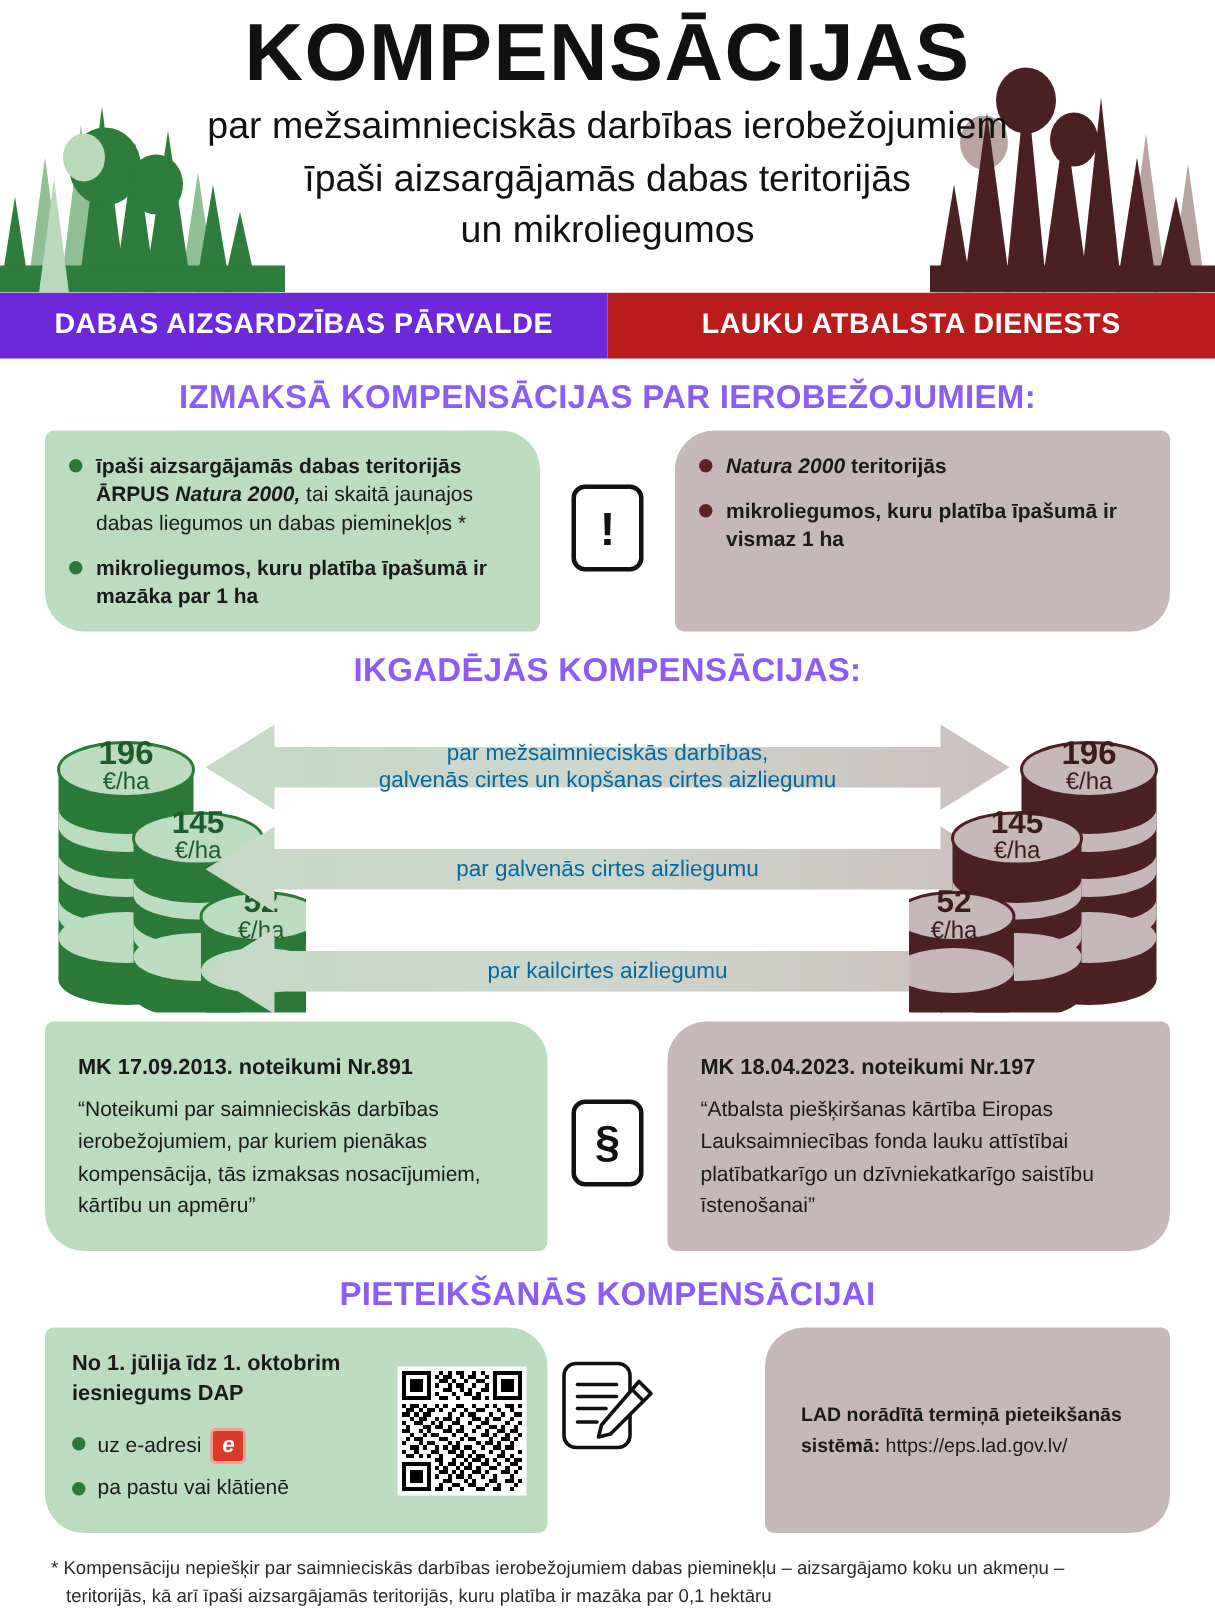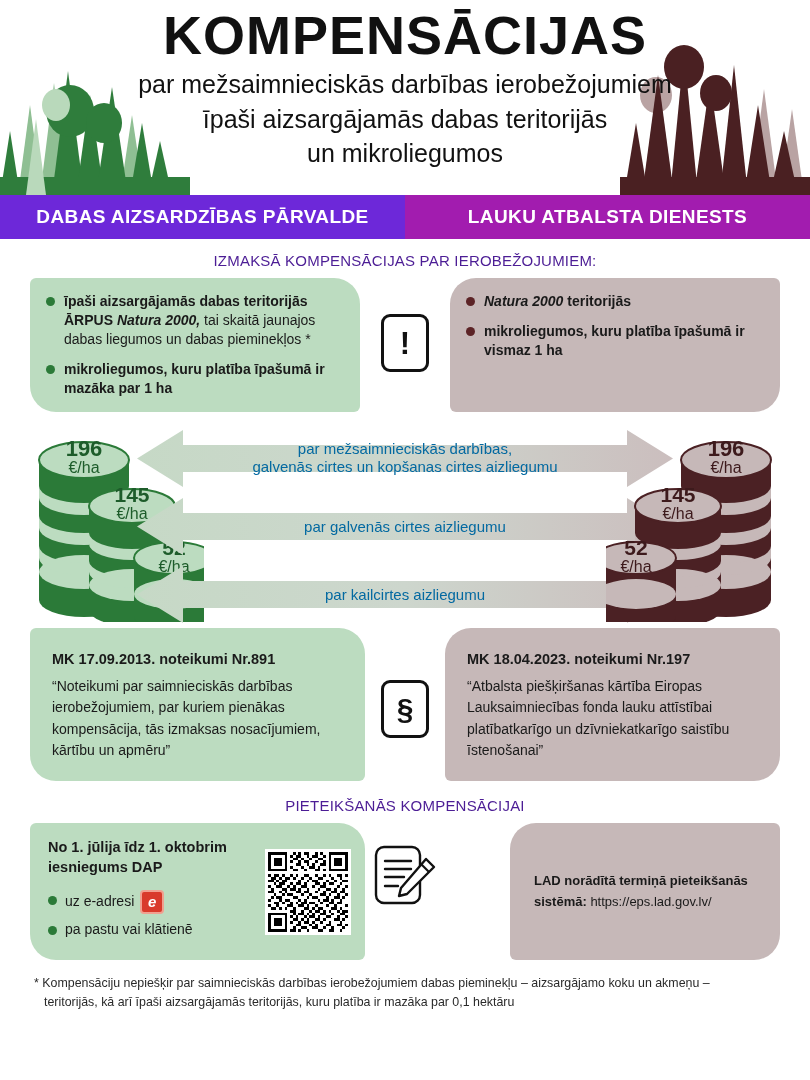--- a/index.html
+++ b/index.html
@@ -23,26 +23,26 @@
   .title-sub{font-size:25px;line-height:1.30;color:#111;margin:0;}
   .title-sub div{padding:1px 0;}
 
   
   .bands{display:flex;width:810px;height:44px;}
   .band{flex:1;display:flex;align-items:center;justify-content:center;}
   .band span{
     color:#fff;font-weight:bold;font-size:19px;letter-spacing:.4px;
   }
   .band-left{background:#6d28d9;}
-  .band-right{background:#a21caf;}
+  .band-right{background:#b91c1c;}
 
   
   .sec-head{
-    text-align:center;font-weight:normal;font-size:15px;letter-spacing:.2px;
-    color:#4c1d95;margin:13px 0 9px 0;
+    text-align:center;font-weight:bold;font-size:22px;letter-spacing:.2px;
+    color:#8b5cf6;margin:13px 0 9px 0;
   }
 
   
   .panels{position:relative;display:flex;justify-content:space-between;
     padding:0 30px;align-items:stretch;}
   .panel{width:330px;padding:14px 18px 14px 16px;box-sizing:border-box;}
   .panel-green{background:#bcdcc0;border-radius:6px 26px 6px 26px;}
   .panel-mauve{background:#c6b8b8;border-radius:26px 6px 26px 6px;}
   .bullets{list-style:none;margin:0;padding:0;}
   .bullets li{
@@ -208,20 +208,21 @@
         <li>
           <span class="i">Natura 2000</span><span class="b"> teritorijās</span>
         </li>
         <li>
           <span class="b">mikroliegumos, kuru platība īpašumā ir vismaz 1 ha</span>
         </li>
       </ul>
     </div>
   </div>
 
+  <div class="sec-head">IKGADĒJĀS KOMPENSĀCIJAS:</div>
 
   <div class="coins-block">
 
     <svg class="coinstack" style="left:34px;top:6px;" width="170" height="200" viewBox="0 0 170 200">
       <g>
 
         <g>
           <ellipse cx="50" cy="178" rx="45" ry="17" fill="#2b7a38"></ellipse>
           <rect x="5" y="38" width="90" height="140" fill="#2b7a38"></rect>
           <ellipse cx="50" cy="150" rx="45" ry="17" fill="#bcdcc0"></ellipse>

